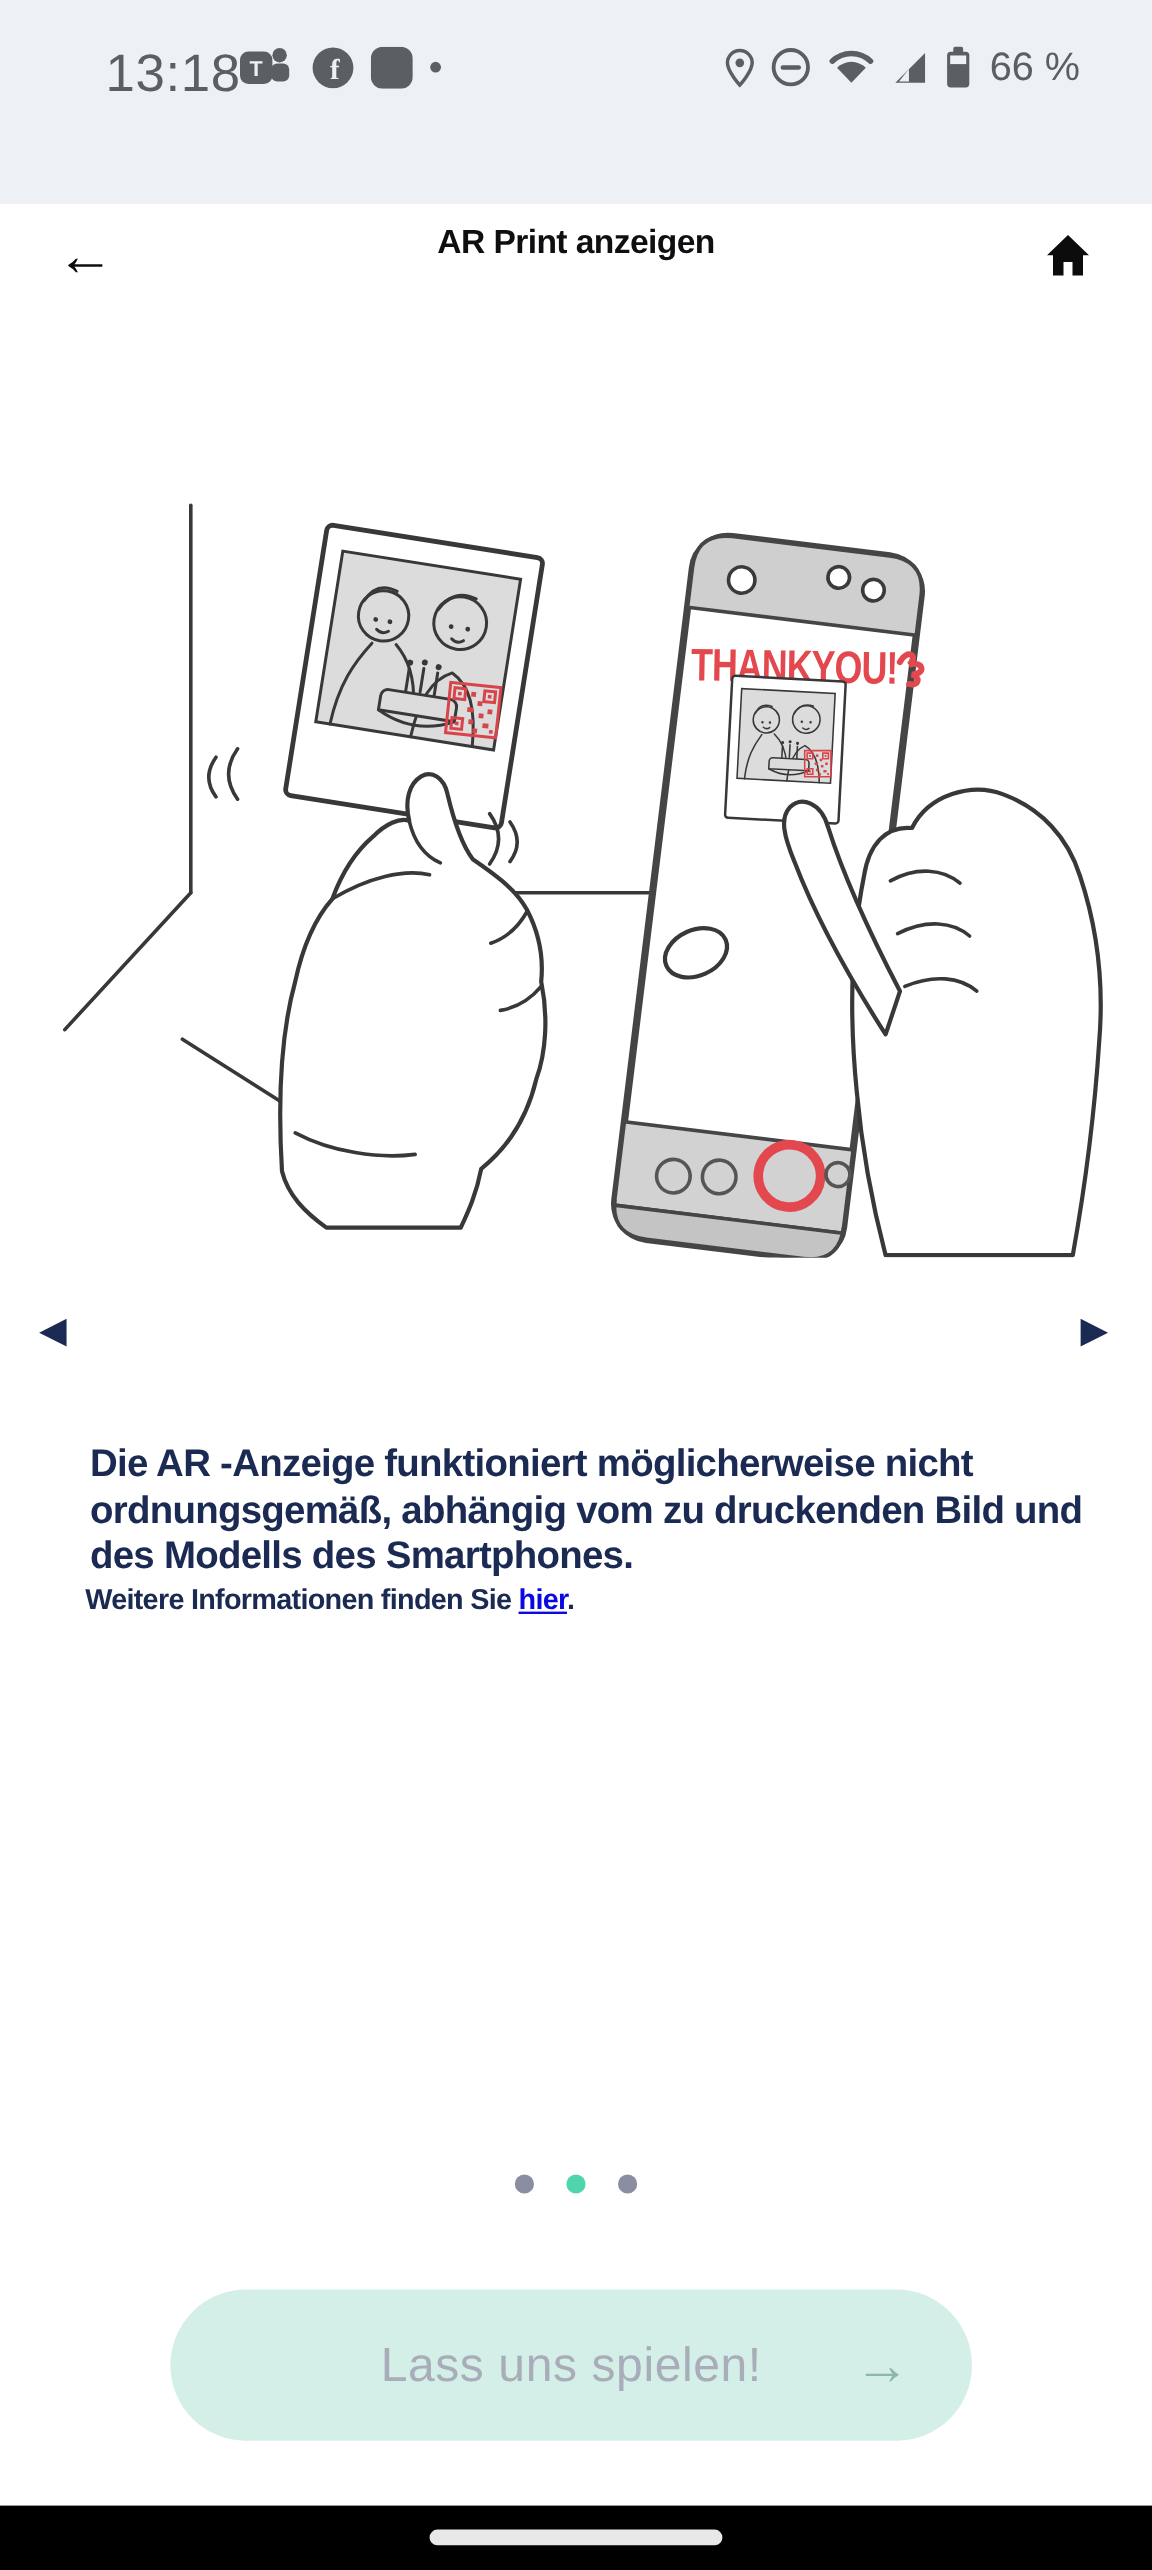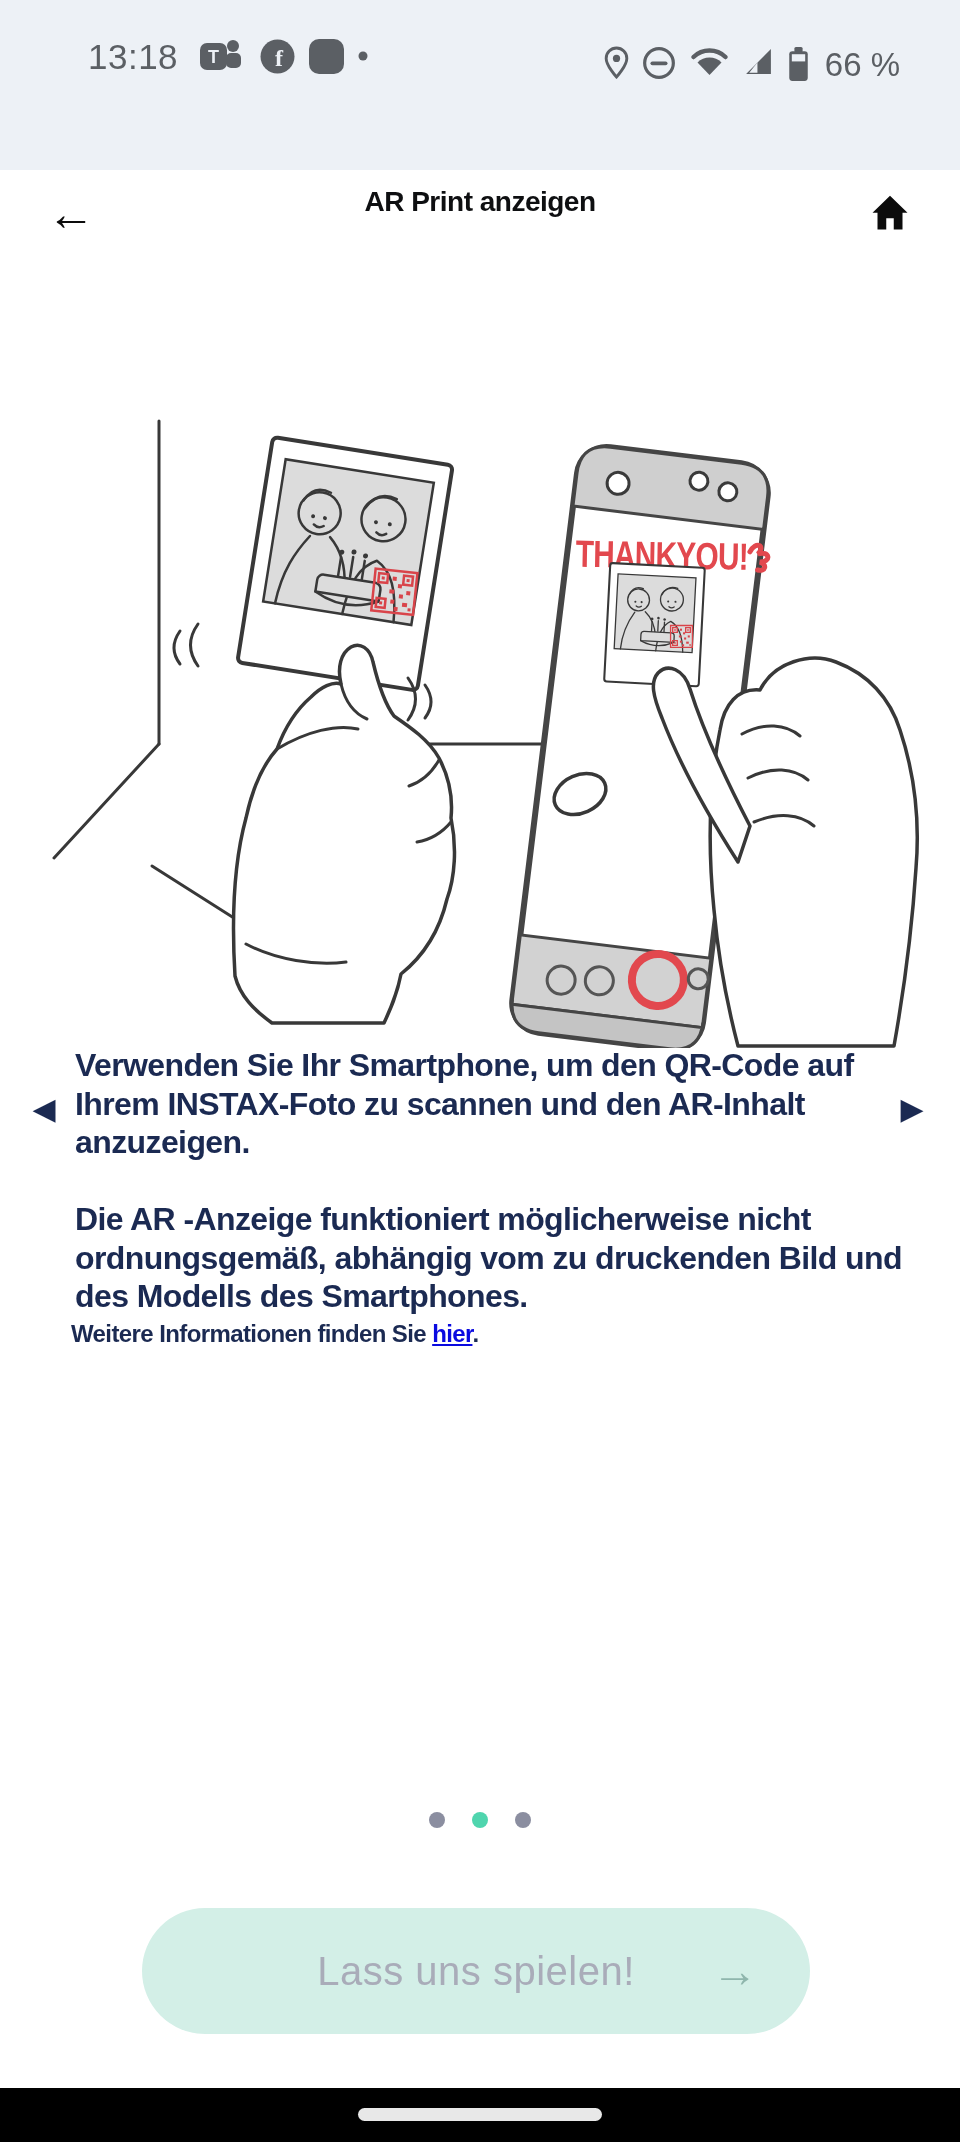--- a/index.html
+++ b/index.html
@@ -10,23 +10,23 @@
     --illustration-red:#e2484e; --nav-bg:#000000; --nav-pill:#e8e8e8;
   }
   *{margin:0;padding:0;box-sizing:border-box;}
   html,body{background:#777;}
   body{font-family:"Liberation Sans",sans-serif;}
   #screen{position:relative;width:960px;height:2142px;background:#ffffff;overflow:hidden;margin:0 auto;}
 
   
   .status-bar{position:absolute;left:0;top:0;width:960px;height:170px;background:var(--status-bg);}
   .sb-row1{position:absolute;left:0;top:30px;width:960px;height:52px;}
-  .sb-time{position:absolute;left:88px;top:7px;font-size:35px;color:var(--status-icon);letter-spacing:.5px;}
+  .sb-time{position:absolute;left:88px;top:7px;font-size:44px;color:var(--status-icon);letter-spacing:.5px;}
   .sb-left-icons{position:absolute;left:200px;top:0;height:52px;display:flex;align-items:center;gap:14px;}
-  .sb-right-icons{position:absolute;right:60px;top:16px;height:52px;display:flex;align-items:flex-start;gap:13px;}
+  .sb-right-icons{position:absolute;right:60px;top:0;height:52px;display:flex;align-items:center;gap:13px;}
   .sb-pct{font-size:33px;color:var(--status-icon);margin-left:2px;}
   .sb-row2{position:absolute;left:0;top:110px;width:960px;height:54px;display:flex;align-items:center;justify-content:center;gap:12px;color:var(--device-text);font-size:29px;}
   .sb-row2 .spacer{width:22px;}
 
   
   .header{position:absolute;left:0;top:170px;width:960px;height:112px;background:#fff;}
   .back-btn{position:absolute;left:36px;top:8px;width:70px;height:70px;display:flex;align-items:center;justify-content:center;font-size:48px;color:#0c0c0c;cursor:pointer;}
   .page-title{position:absolute;left:0;top:16px;width:100%;text-align:center;font-size:28px;font-weight:700;letter-spacing:-.5px;color:var(--title-text);}
   .home-btn{position:absolute;right:40px;top:12px;width:60px;height:60px;display:flex;align-items:center;justify-content:center;cursor:pointer;}
 
@@ -267,23 +267,20 @@
     </g>
   </svg>
 
   <div class="car-arrow car-prev">
     <span>◀</span>
   </div>
   <div class="car-arrow car-next">
     <span>▶</span>
   </div>
 
-  <div class="para para1">Verwenden Sie Ihr Smartphone, um den QR-Code auf
-Ihrem INSTAX-Foto zu scannen und den AR-Inhalt
-anzuzeigen.</div>
   <div class="para para2">Die AR -Anzeige funktioniert möglicherweise nicht
 ordnungsgemäß, abhängig vom zu druckenden Bild und
 des Modells des Smartphones.</div>
   <div class="para3"><span>Weitere Informationen finden Sie </span><a>hier</a><span>.</span></div>
 
   <div class="dots">
       <div class="dot"></div>
       <div class="dot active"></div>
       <div class="dot"></div>
     </div>

